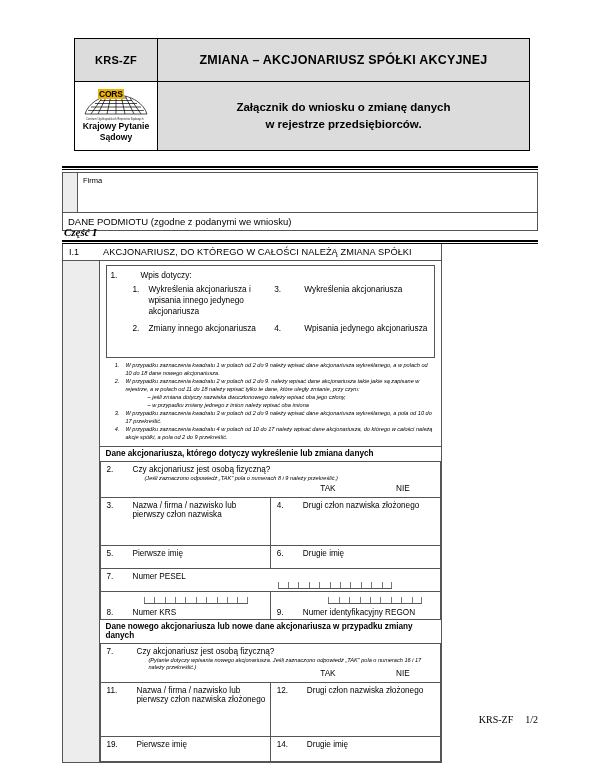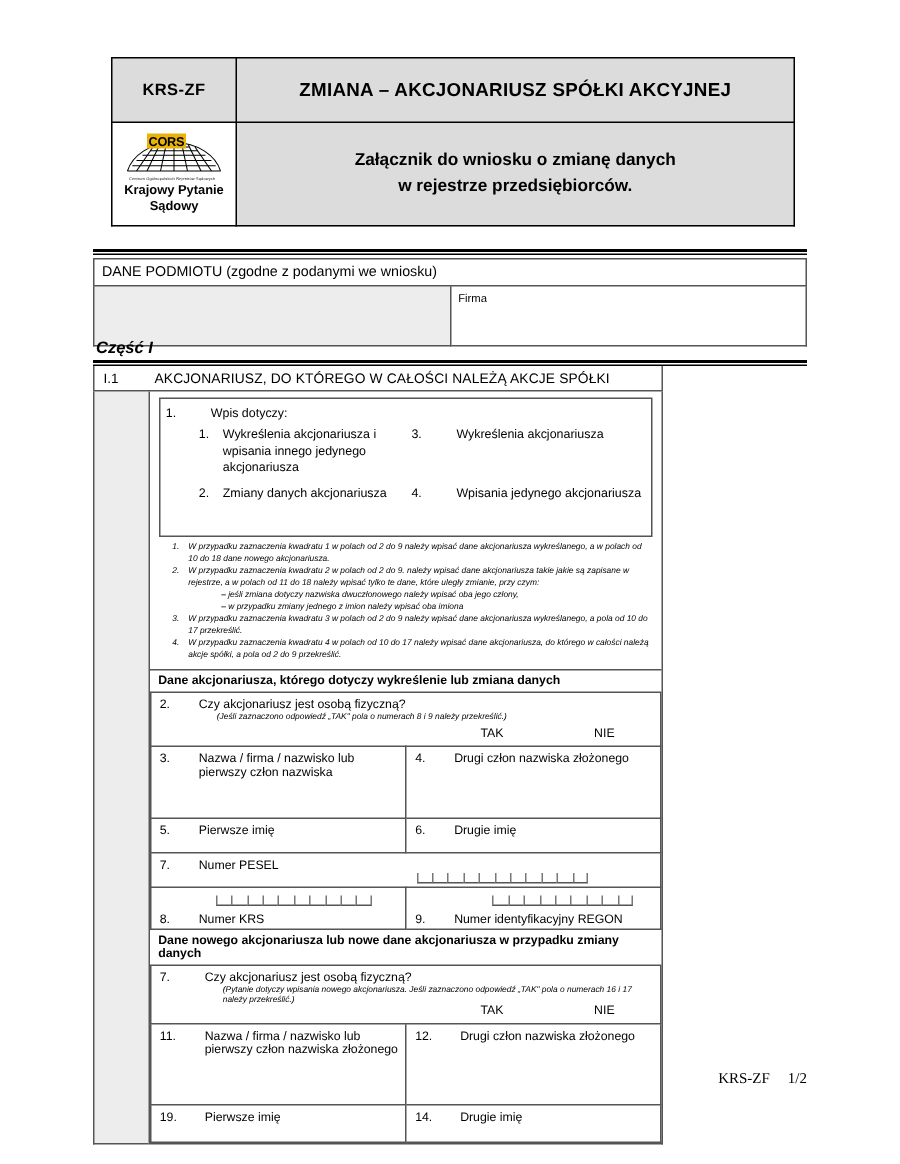--- a/index.html
+++ b/index.html
@@ -154,20 +154,21 @@
   }
 
   
   .czesc-label {
     position: absolute;
     left: 64px;
     top: 226px;
     font-size: 11px;
     font-weight: bold;
     font-style: italic;
+    font-family: Liberation Serif, serif;
   }
   .czesc-rule {
     position: absolute;
     left: 62px;
     top: 240px;
     width: 476px;
     border-top: 2px solid #000;
     border-bottom: 1px solid #000;
     height: 1px;
   }
@@ -388,62 +389,62 @@
     </tbody>
       </table>
   </div>
 
   <div class="thick-rule"></div>
 
   <div class="subject-wrap">
     <table class="tbl subject-tbl">
       <tbody>
           <tr>
-        <td class="subject-head" colspan="2">DANE PODMIOTU (zgodne z podanymi we wniosku)</td>
-      </tr>
-      <tr>
         <td class="gutter"></td>
         <td class="firma-cell">
           <span>Firma</span>
         </td>
       </tr>
+      <tr>
+        <td class="subject-head" colspan="2">DANE PODMIOTU (zgodne z podanymi we wniosku)</td>
+      </tr>
     </tbody>
       </table>
   </div>
 
   <div class="czesc-label">Część I</div>
   <div class="czesc-rule"></div>
 
   <div class="main-wrap">
     <table class="tbl main-tbl">
       <tbody>
           <tr class="sec-head-row">
         <td class="sec-num">I.1</td>
-        <td class="sec-title">AKCJONARIUSZ, DO KTÓREGO W CAŁOŚCI NALEŻĄ AKCJE SPÓŁKI</td>
+        <td class="sec-title">AKCJONARIUSZ, DO KTÓREGO W CAŁOŚCI NALEŻĄ ZMIANA SPÓŁKI</td>
       </tr>
       <tr>
         <td class="body-gutter"></td>
         <td class="body-cell">
 
           <div class="inner-box">
             <div class="q1-line">
               <span class="q1-num">1.</span><span>Wpis dotyczy:</span>
             </div>
             <div class="opt-grid">
               <div class="opt">
                 <span class="opt-num">1.</span>
                 <span class="opt-txt">Wykreślenia akcjonariusza i wpisania innego jedynego akcjonariusza</span>
               </div>
               <div class="opt">
                 <span class="opt-num right">3.</span>
                 <span class="opt-txt">Wykreślenia akcjonariusza</span>
               </div>
               <div class="opt">
                 <span class="opt-num">2.</span>
-                <span class="opt-txt">Zmiany danych akcjonariusza</span>
+                <span class="opt-txt">Zmiany innego akcjonariusza</span>
               </div>
               <div class="opt">
                 <span class="opt-num right">4.</span>
                 <span class="opt-txt">Wpisania jedynego akcjonariusza</span>
               </div>
             </div>
           </div>
 
           <div class="fineprint">
             <div class="fp-item">

